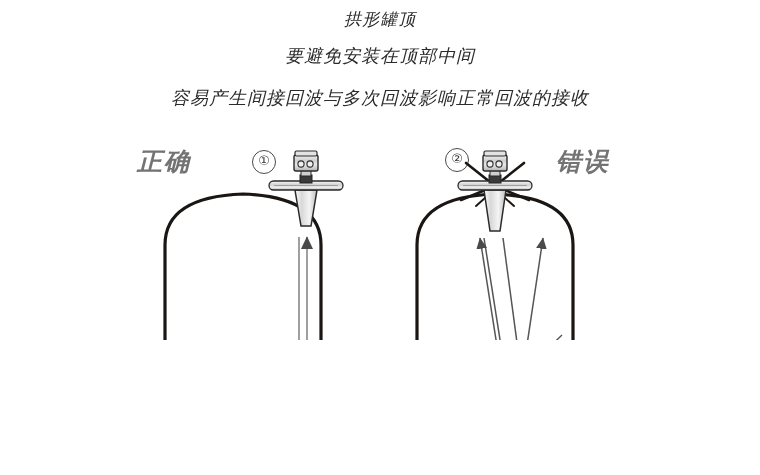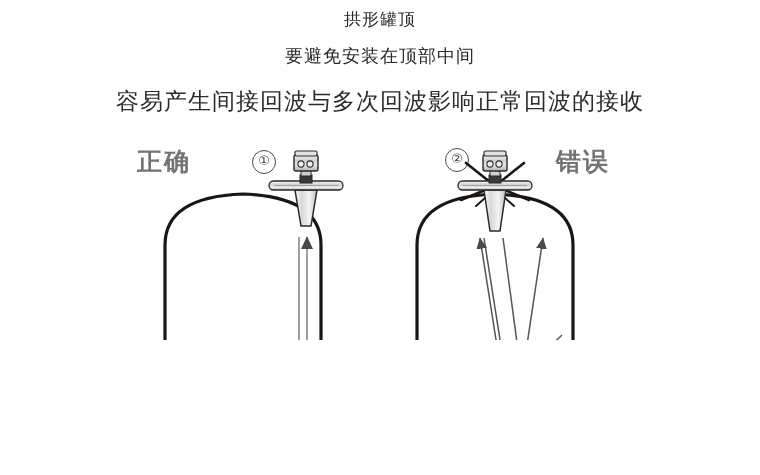--- a/index.html
+++ b/index.html
@@ -10,20 +10,21 @@
   }
   body {
     font-family: "DejaVu Sans", "Liberation Sans", sans-serif;
   }
   #page {
     position: relative;
     width: 760px;
     height: 340px;
     background: #ffffff;
     overflow: hidden;
+    font-style: italic;
   }
 
   
   .txt {
     position: absolute;
     text-align: center;
     color: #2b2b2b;
     white-space: nowrap;
     letter-spacing: 1px;
   }
@@ -33,21 +34,21 @@
     font-size: 17px;
   }
   #sub1 {
     left: 0; right: 0;
     top: 44px;
     font-size: 18px;
   }
   #sub2 {
     left: 0; right: 0;
     top: 86px;
-    font-size: 23px;
+    font-size: 18px;
   }
 
   
   .verdict {
     position: absolute;
     font-size: 25px;
     font-weight: bold;
     color: #737373;
     letter-spacing: 2px;
     white-space: nowrap;

